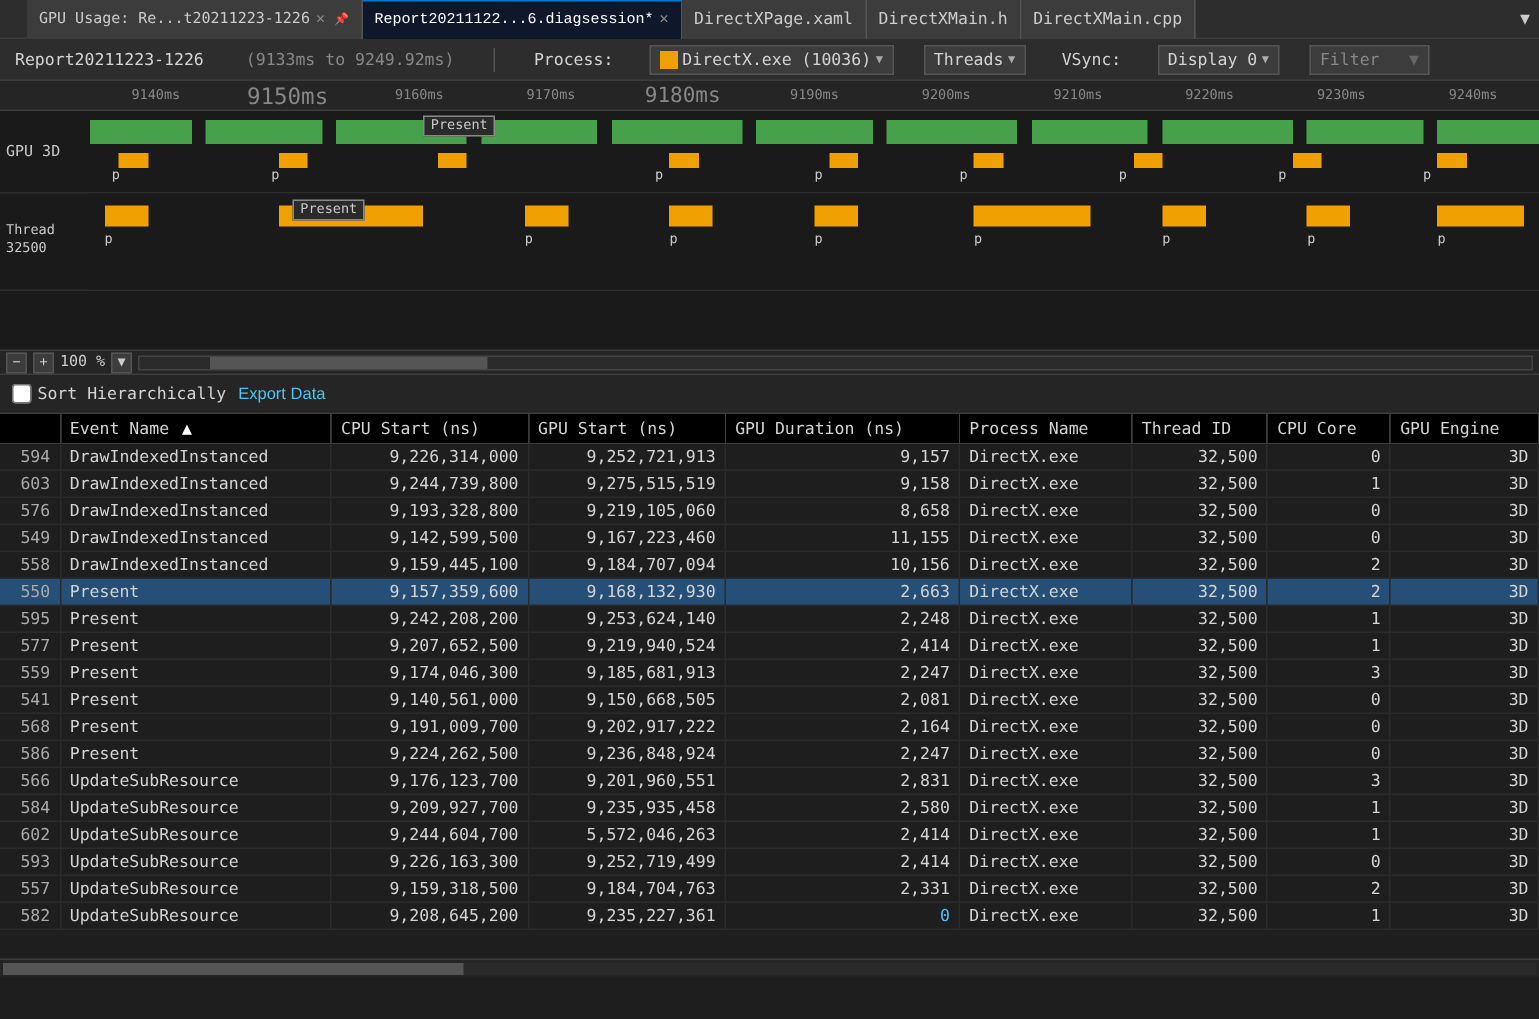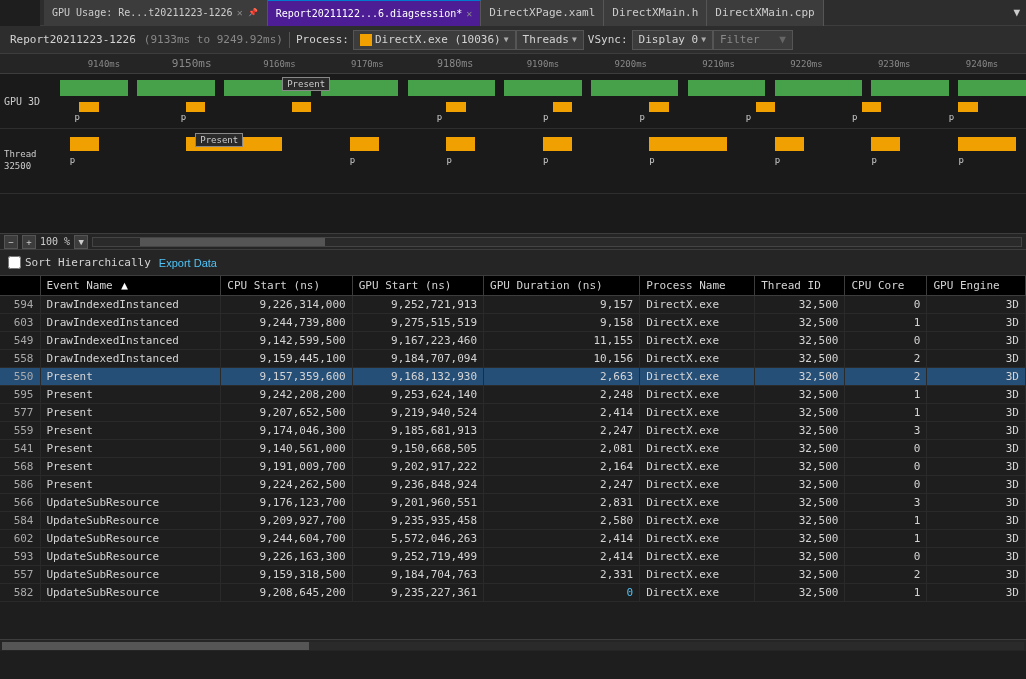--- a/index.html
+++ b/index.html
@@ -13,61 +13,61 @@
       overflow: hidden;
     }
 
     
     .tab-bar {
       display: flex;
       align-items: center;
       background: #2d2d2d;
       height: 26px;
       border-bottom: 1px solid #3d3d3d;
-      padding-left: 4px;
-      margin-left: 40px;
+      padding-left: 18px;
     }
     .tab {
       display: flex;
       align-items: center;
       height: 26px;
       padding: 0 8px;
       background: #3c3c3c;
       border-right: 1px solid #555;
       font-size: 11px;
       color: #ccc;
       cursor: pointer;
       white-space: nowrap;
       gap: 4px;
     }
     .tab.active {
-      background: #4c1d95;
+      background: #0f172a;
       color: #fff;
       border-top: 1px solid #007acc;
+      font-family: Liberation Mono, monospace;
     }
     .tab .close-btn {
       color: #888;
       font-size: 10px;
       cursor: pointer;
     }
     .tab-overflow {
       margin-left: auto;
       padding: 0 6px;
       color: #ccc;
       cursor: pointer;
     }
 
     
     .toolbar {
       display: flex;
       align-items: center;
       background: #2d2d2d;
       height: 28px;
       padding: 0 6px;
-      gap: 0;
+      gap: 20px;
       border-bottom: 1px solid #3d3d3d;
     }
     .toolbar-label {
       color: #d4d4d4;
       font-size: 11px;
       padding: 0 4px;
     }
     .toolbar-sep {
       width: 1px;
       height: 16px;
@@ -357,24 +357,24 @@
     <div class="filter-box">
       <span style="color:#888">Filter</span>
       <span style="margin-left:auto;color:#666">▼</span>
     </div>
   </div>
 
   <div class="timeline-area">
 
     <div class="time-ruler">
       <div class="time-tick" style="font-size:9px;color:#888">9140ms</div>
-      <div class="time-tick" style="font-size:11px;color:#888">9150ms</div>
+      <div class="time-tick" style="font-size:15px;color:#888">9150ms</div>
       <div class="time-tick" style="font-size:9px;color:#888">9160ms</div>
       <div class="time-tick" style="font-size:9px;color:#888">9170ms</div>
-      <div class="time-tick" style="font-size:10px;color:#888">9180ms</div>
+      <div class="time-tick" style="font-size:14px;color:#888">9180ms</div>
       <div class="time-tick" style="font-size:9px;color:#888">9190ms</div>
       <div class="time-tick" style="font-size:9px;color:#888">9200ms</div>
       <div class="time-tick" style="font-size:9px;color:#888">9210ms</div>
       <div class="time-tick" style="font-size:9px;color:#888">9220ms</div>
       <div class="time-tick" style="font-size:9px;color:#888">9230ms</div>
       <div class="time-tick" style="font-size:9px;color:#888">9240ms</div>
     </div>
 
     <div class="timeline-row" style="height:55px">
       <div class="row-label" style="font-size:10px;color:#ccc;padding-left:4px">GPU 3D</div>
@@ -494,20 +494,31 @@
       <td>DrawIndexedInstanced</td>
       <td class="num">9,244,739,800</td>
       <td class="num">9,275,515,519</td>
       <td class="num">9,158</td>
       <td>DirectX.exe</td>
       <td class="num">32,500</td>
       <td class="num">1</td>
       <td class="num">3D</td>
     </tr>
           <tr>
+      <td>576</td>
+      <td>DrawIndexedInstanced</td>
+      <td class="num">9,193,328,800</td>
+      <td class="num">9,219,105,060</td>
+      <td class="num">8,658</td>
+      <td>DirectX.exe</td>
+      <td class="num">32,500</td>
+      <td class="num">0</td>
+      <td class="num">3D</td>
+    </tr>
+          <tr>
       <td>549</td>
       <td>DrawIndexedInstanced</td>
       <td class="num">9,142,599,500</td>
       <td class="num">9,167,223,460</td>
       <td class="num">11,155</td>
       <td>DirectX.exe</td>
       <td class="num">32,500</td>
       <td class="num">0</td>
       <td class="num">3D</td>
     </tr>

